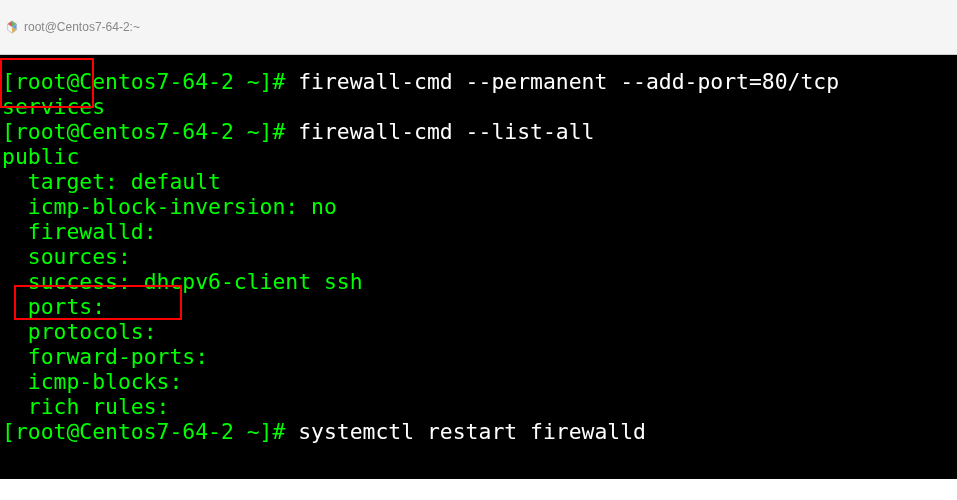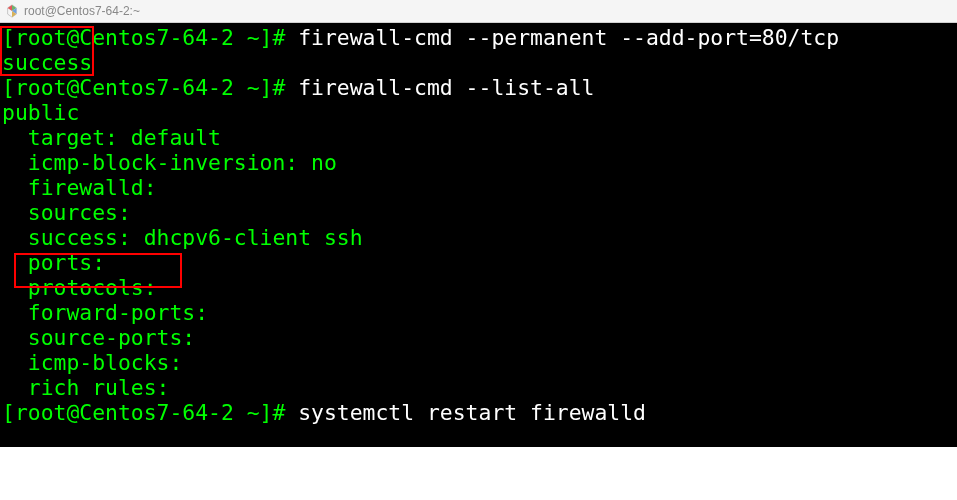--- a/index.html
+++ b/index.html
@@ -10,39 +10,39 @@
     background: #ffffff;
     font-family: "DejaVu Sans Mono", "Consolas", monospace;
     overflow: hidden;
   }
   .titlebar {
     height: 22px;
     background: #f5f5f5;
     border-bottom: 1px solid #d0d0d0;
     display: flex;
     align-items: center;
-    padding: 0 4px;
+    padding: 16px 4px;
     font-family: "Segoe UI", Tahoma, sans-serif;
     font-size: 12px;
     color: #888;
   }
   .titlebar .icon {
     width: 16px;
     height: 16px;
     margin-right: 4px;
     display: inline-flex;
     align-items: center;
     justify-content: center;
   }
   .titlebar .icon svg { width: 14px; height: 14px; }
   .terminal {
     background: #000;
     width: 957px;
     height: 424px;
-    padding: 2px 0 0 2px;
+    padding: 14px 0 0 2px;
     box-sizing: border-box;
     position: relative;
     overflow: hidden;
     line-height: 1;
   }
   .line {
     white-space: pre;
     font-size: 21.4px;
     letter-spacing: 0px;
     color: #00ff00;
@@ -69,32 +69,31 @@
       <polygon points="8,1 13,4.5 8,8" fill="#6fb36f"></polygon>
       <polygon points="13,4.5 13,11.5 8,8" fill="#6f9fe2"></polygon>
       <polygon points="8,8 13,11.5 8,15" fill="#d8b25a"></polygon>
     </svg>
   </span>
   <span>root@Centos7-64-2:~</span>
 </div>
 
 <div class="terminal">
   <div class="line"><span class="green">[root@Centos7-64-2 ~]# </span><span class="white">firewall-cmd --permanent --add-port=80/tcp</span></div>
-  <div class="line green">success</div>
+  <div class="line green">services</div>
   <div class="line"><span class="green">[root@Centos7-64-2 ~]# </span><span class="white">firewall-cmd --list-all</span></div>
   <div class="line green">public</div>
   <div class="line green">  target: default</div>
   <div class="line green">  icmp-block-inversion: no</div>
   <div class="line green">  firewalld:</div>
   <div class="line green">  sources:</div>
   <div class="line green">  success: dhcpv6-client ssh</div>
   <div class="line green">  ports:</div>
   <div class="line green">  protocols:</div>
   <div class="line green">  forward-ports:</div>
-  <div class="line green">  source-ports:</div>
   <div class="line green">  icmp-blocks:</div>
   <div class="line green">  rich rules:</div>
   <div class="line green"></div>
   <div class="line"><span class="green">[root@Centos7-64-2 ~]# </span><span class="white">systemctl restart firewalld</span></div>
 
   <div class="redbox" style="left:0px; top:3px; width:94px; height:50px;"></div>
   <div class="redbox" style="left:14px; top:230px; width:168px; height:35px;"></div>
 </div>
 
 </body></html>

